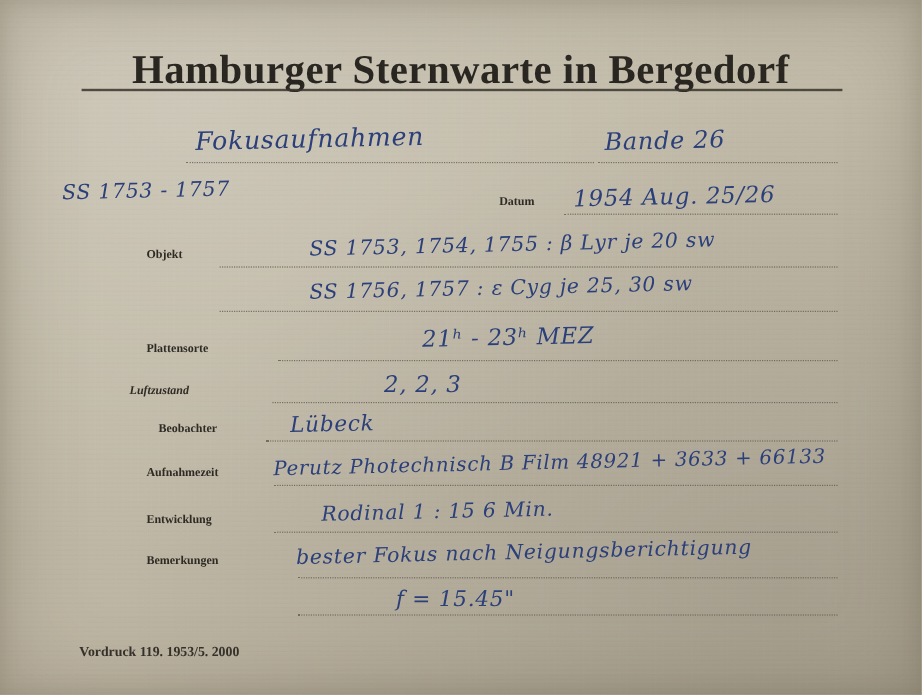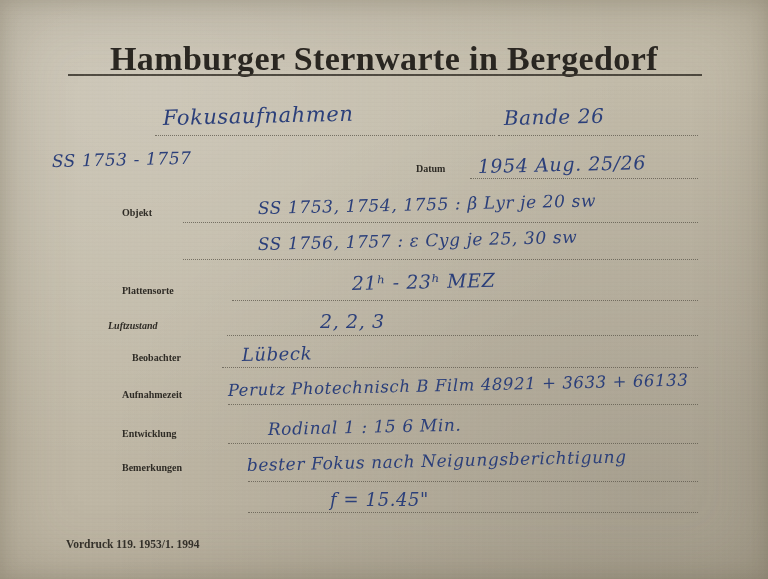--- a/index.html
+++ b/index.html
@@ -151,17 +151,17 @@
   <div class="leader" style="left:228px; top:443px; width:470px;"></div>
   <div class="hw slant1" style="left:268px; top:419px; font-size:17px;">Rodinal 1 : 15    6 Min.</div>
 
   <div class="plabel" style="left:122px; top:462px;">Bemerkungen</div>
   <div class="leader" style="left:248px; top:481px; width:450px;"></div>
   <div class="hw slant1" style="left:247px; top:455px; font-size:17px;">bester Fokus nach Neigungsberichtigung</div>
 
   <div class="leader" style="left:248px; top:512px; width:450px;"></div>
   <div class="hw" style="left:330px; top:489px; font-size:18px;">f = 15.45"</div>
 
-  <div id="footer">Vordruck 119. 1953/1. 1994</div>
+  <div id="footer">Vordruck 119. 1953/5. 2000</div>
 
   <div id="grain"></div>
   <div id="vignette"></div>
 </div>
 
 </body></html>

